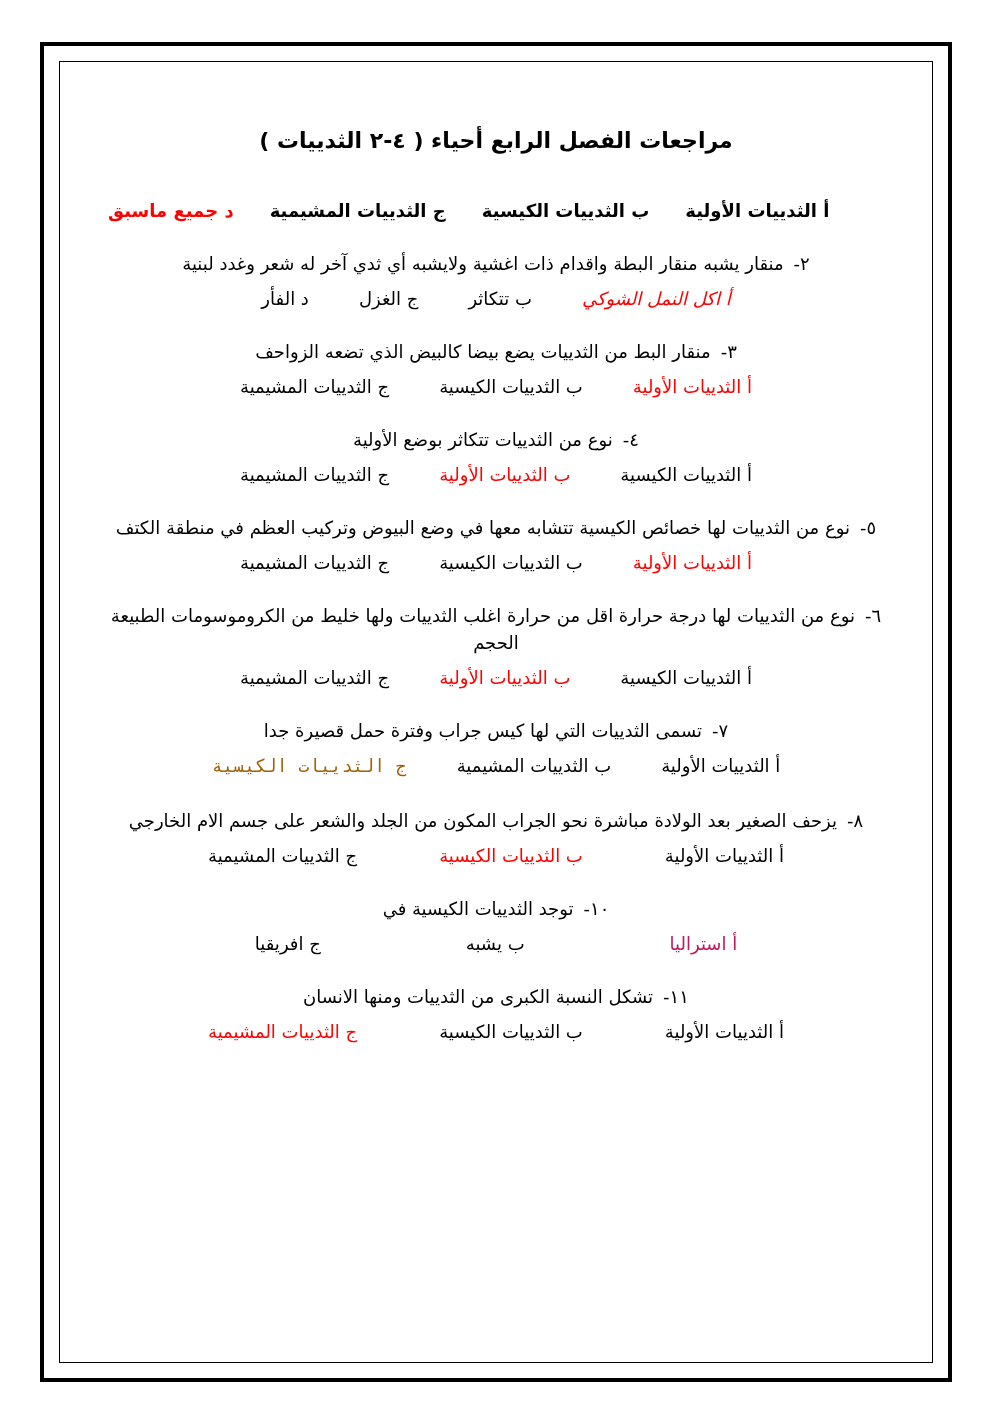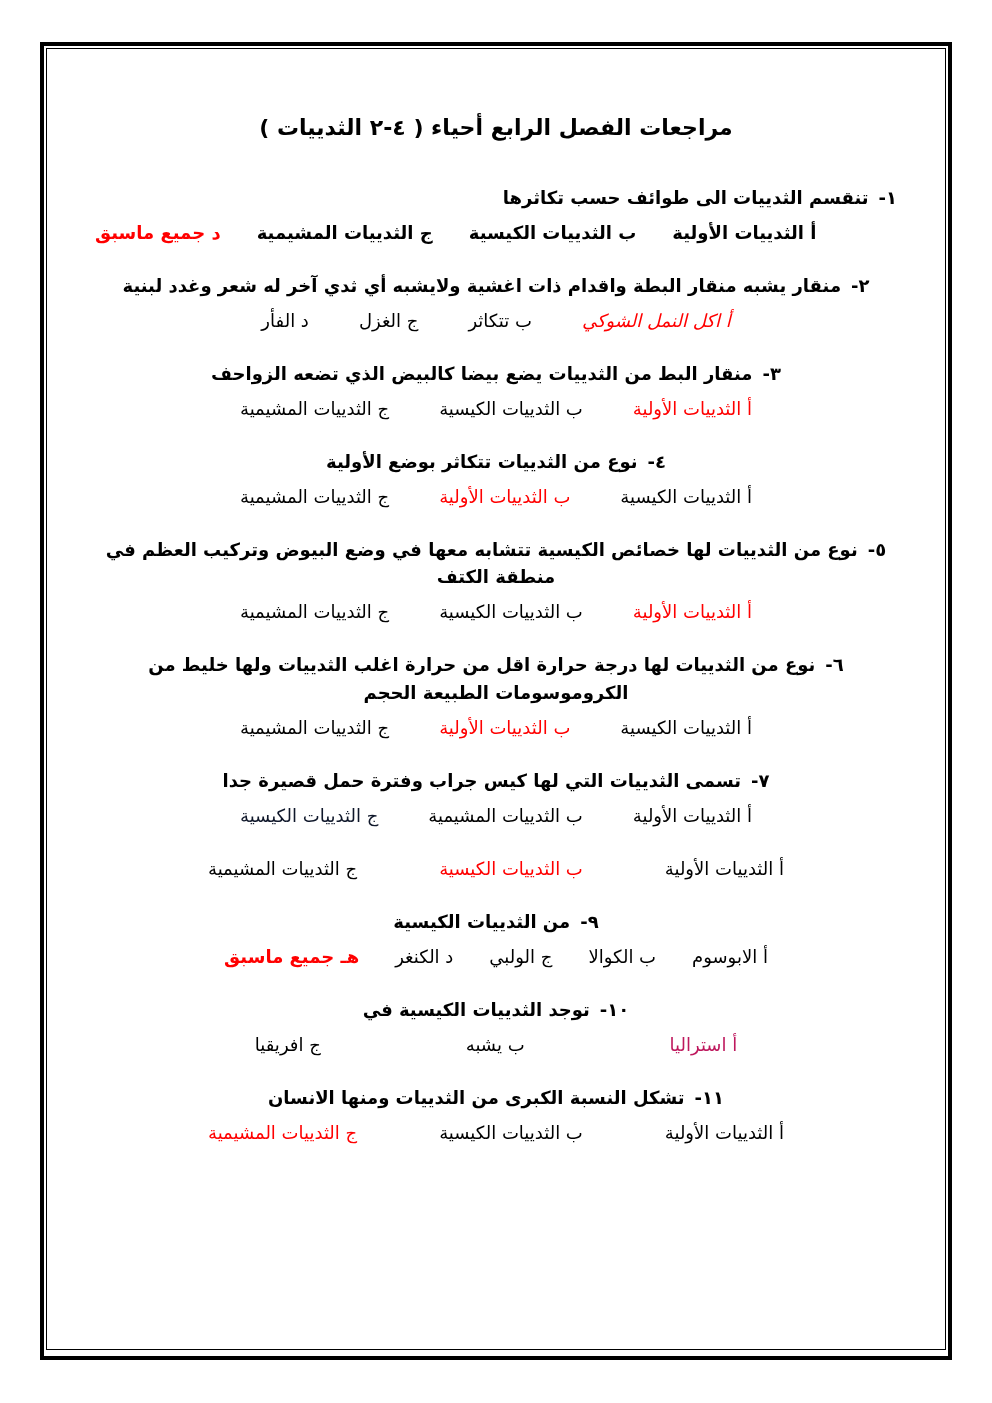--- a/index.html
+++ b/index.html
@@ -9,38 +9,38 @@
     font-family: "DejaVu Sans", sans-serif;
     color: #000000;
   }
   .frame-outer {
     margin: 42px 40px 43px 40px;
     border: 4px solid #000000;
     min-height: 1318px;
   }
   .frame-inner {
     border: 1px solid #000000;
-    margin: 2px;
+    margin: 15px;
     min-height: 1302px;
     padding: 46px 48px 36px 48px;
   }
   .doc { direction: rtl; }
   .title {
     text-align: center;
     font-weight: bold;
     font-size: 22px;
     margin: 20px 0 44px 0;
   }
   .question { margin-bottom: 26px; }
   .qtext {
     margin: 0 0 7px 0;
     font-size: 18px;
     line-height: 1.55;
   }
-  .center { text-align: center; font-weight: bold; }
+  .center { text-align: center; }
   .right  { text-align: right; }
   .bold   { font-weight: bold; }
   .qnum { margin-left: 10px; white-space: nowrap; }
   .opts {
     display: flex;
     direction: rtl;
     justify-content: center;
     align-items: baseline;
     flex-wrap: wrap;
     margin: 0;
@@ -57,21 +57,20 @@
 </head>
 <body>
 
 <div class="frame-outer">
   <div class="frame-inner">
     <div class="doc">
 
       <h1 class="title">مراجعات الفصل الرابع أحياء ( ٤-٢ الثدييات )</h1>
 
       <div class="question">
-        <p class="qtext right bold"><span class="qnum">١-</span><span>تنقسم الثدييات الى طوائف حسب تكاثرها</span></p>
         <p class="opts right bold gap-s">
           <span class="opt">أ الثدييات الأولية</span>
           <span class="opt">ب الثدييات الكيسية</span>
           <span class="opt">ج الثدييات المشيمية</span>
           <span class="opt" style="color: rgb(255, 0, 0);">د جميع ماسبق</span>
         </p>
       </div>
 
       <div class="question">
         <p class="qtext center"><span class="qnum">٢-</span><span>منقار يشبه منقار البطة واقدام ذات اغشية ولايشبه أي ثدي آخر له شعر وغدد لبنية</span></p>
@@ -117,42 +116,33 @@
           <span class="opt" style="color: rgb(255, 0, 0);">ب الثدييات الأولية</span>
           <span class="opt">ج الثدييات المشيمية</span>
         </p>
       </div>
 
       <div class="question">
         <p class="qtext center"><span class="qnum">٧-</span><span>تسمى الثدييات التي لها كيس جراب وفترة حمل قصيرة جدا</span></p>
         <p class="opts gap-m">
           <span class="opt">أ الثدييات الأولية</span>
           <span class="opt">ب الثدييات المشيمية</span>
-          <span class="opt" style="color: #0f172a;">ج الثدييات الكيسية</span>
+          <span class="opt" style="color: #a16207; font-family: Liberation Mono, monospace;">ج الثدييات الكيسية</span>
         </p>
       </div>
 
       <div class="question">
+        <p class="qtext center"><span class="qnum">٨-</span><span>يزحف الصغير بعد الولادة مباشرة نحو الجراب المكون من الجلد والشعر على جسم الام الخارجي</span></p>
         <p class="opts gap-l">
           <span class="opt">أ الثدييات الأولية</span>
           <span class="opt" style="color: rgb(255, 0, 0);">ب الثدييات الكيسية</span>
           <span class="opt">ج الثدييات المشيمية</span>
         </p>
       </div>
 
-      <div class="question">
-        <p class="qtext center"><span class="qnum">٩-</span><span>من الثدييات الكيسية</span></p>
-        <p class="opts gap-s">
-          <span class="opt">أ الابوسوم</span>
-          <span class="opt">ب الكوالا</span>
-          <span class="opt">ج الولبي</span>
-          <span class="opt">د الكنغر</span>
-          <span class="opt bold" style="color: rgb(255, 0, 0);">هـ جميع ماسبق</span>
-        </p>
-      </div>
 
       <div class="question">
         <p class="qtext center"><span class="qnum">١٠-</span><span>توجد الثدييات الكيسية في</span></p>
         <p class="opts gap-xl">
           <span class="opt" style="color: #be185d;">أ استراليا</span>
           <span class="opt">ب يشبه</span>
           <span class="opt">ج افريقيا</span>
         </p>
       </div>
 

